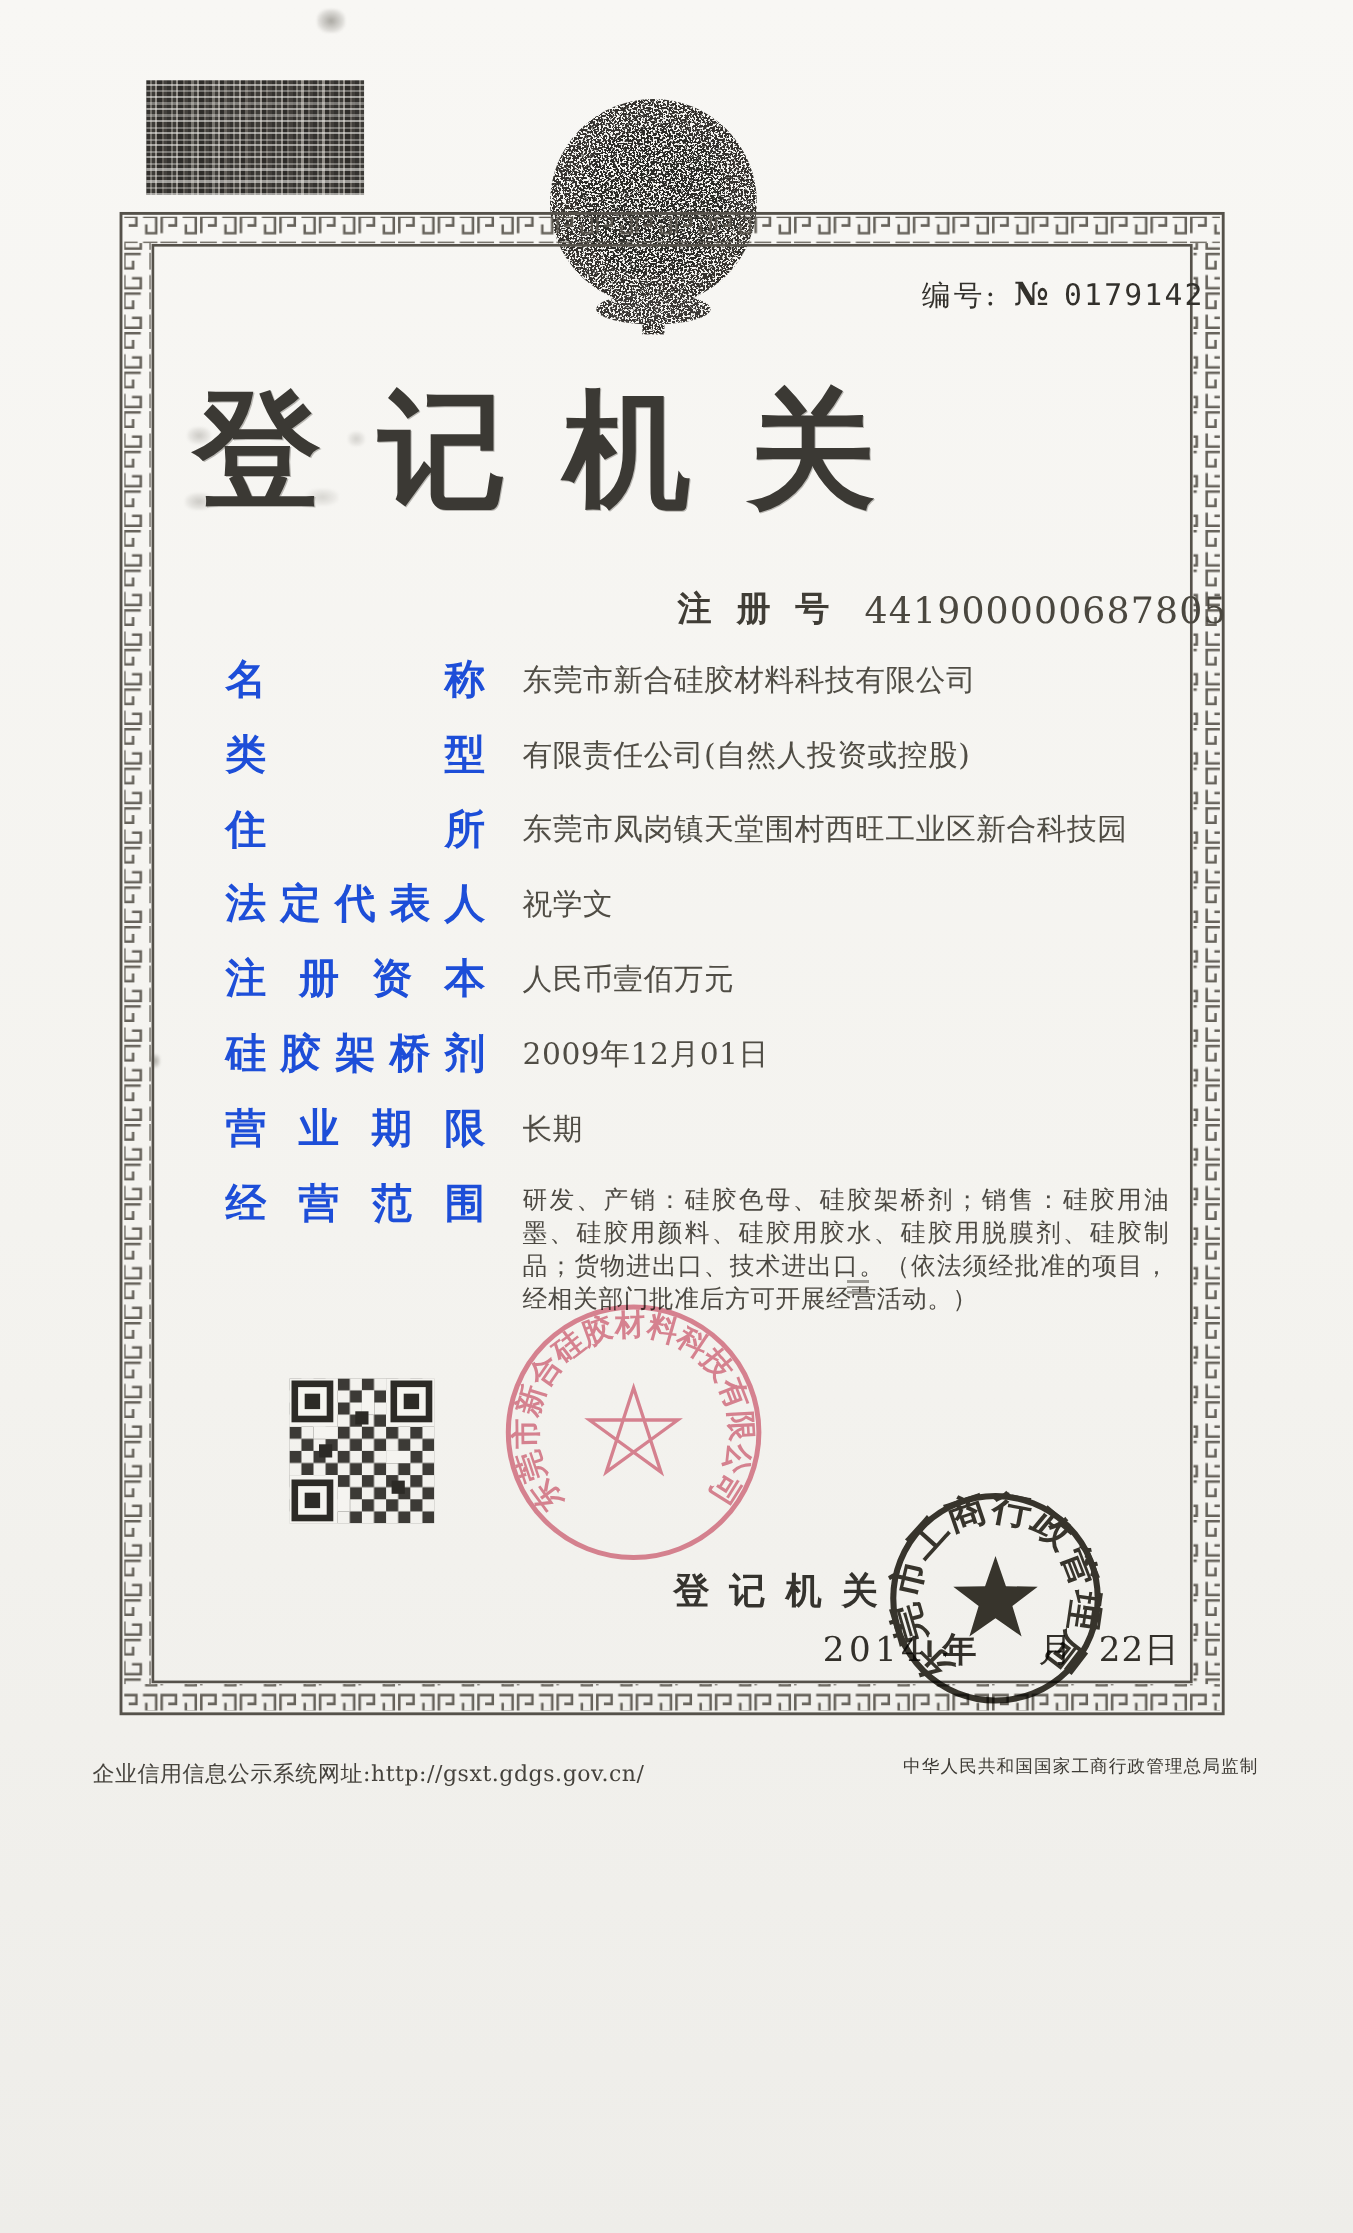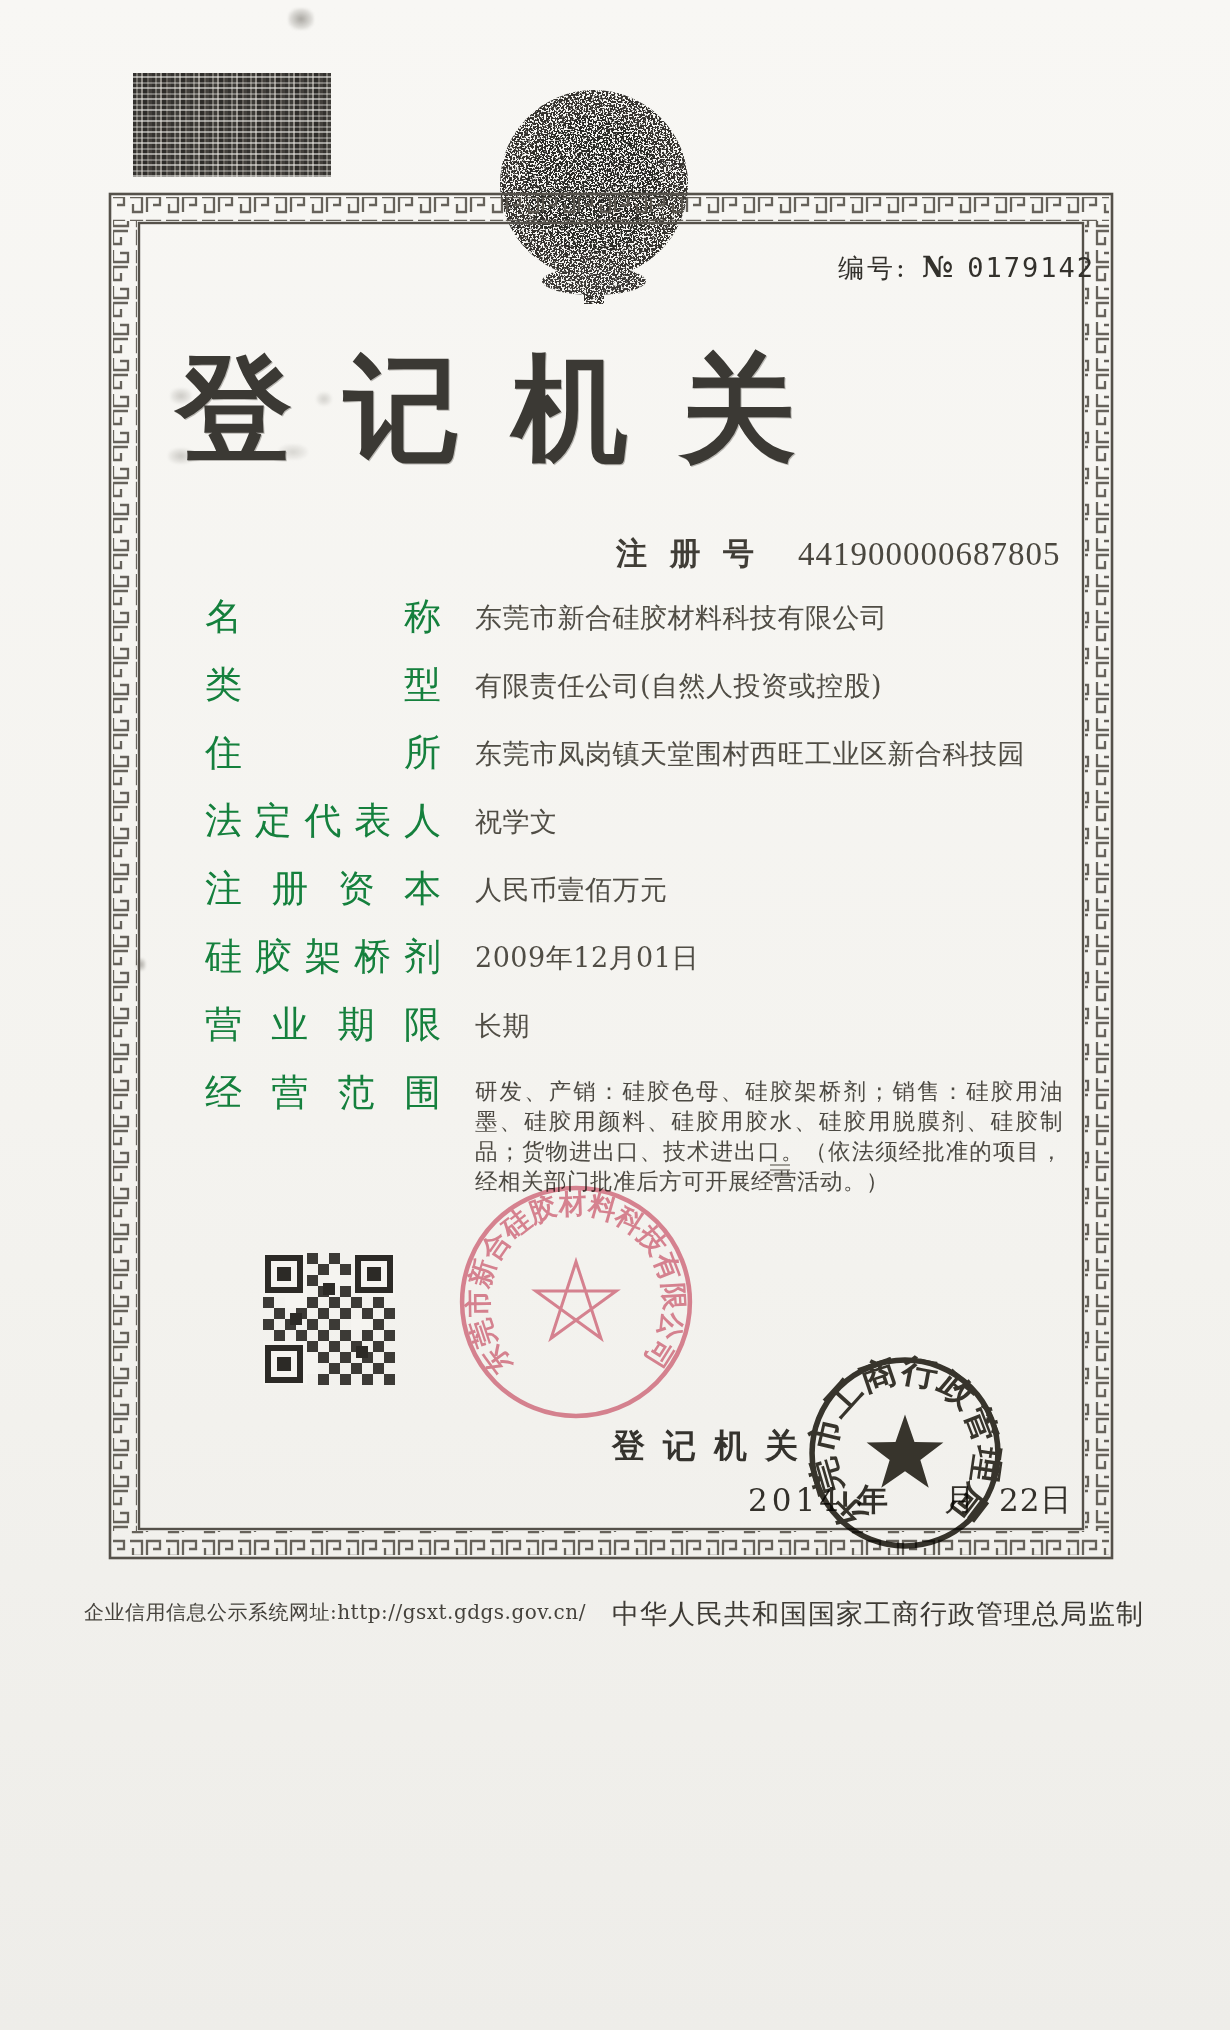--- a/index.html
+++ b/index.html
@@ -32,47 +32,47 @@
 
   .doc-title {
     left:150px; top:332px; width:660px; text-align:center; z-index:2;
     font-family:"DejaVu Sans", sans-serif; font-weight:900; font-size:116px;
     letter-spacing:52px; text-indent:26px; color:#3b3934; white-space:nowrap;
     text-shadow:1px 1px 0 rgba(110,108,102,.45);
   }
 
   .regline { left:616px; top:533px; display:flex; align-items:center; z-index:2; }
   .regline .r-lbl { width:138px; font-size:31px; font-weight:600; color:#403d36; text-align:justify; text-align-last:justify; text-justify:inter-character; }
-  .regline .r-val { margin-left:44px; font-size:33px; letter-spacing:1px; color:#4a473f;font-family:Liberation Serif, serif; }
+  .regline .r-val { margin-left:32px; font-size:33px; letter-spacing:1px; color:#4a473f; }
 
   .fields { left:205px; top:597px; width:868px; z-index:2; }
   .frow { display:flex; align-items:center; margin-bottom:27px; min-height:41px; }
   .flabel {
-    flex:none; width:236px; font-size:37px; font-weight:400; color:#15803d; line-height:1.1;
+    flex:none; width:236px; font-size:37px; font-weight:700; color:#1d4ed8; line-height:1.1;
     text-align:justify; text-align-last:justify; text-justify:inter-character;
   }
   .fvalue { margin-left:34px; font-size:27px; color:#504d45; letter-spacing:.5px; }
   .frow.scope { align-items:flex-start; }
   .frow.scope .fvalue { font-size:22.5px; line-height:30px; max-width:588px; margin-top:3px; text-align:justify; color:#4c4942; }
 
   .qr { left:263px; top:1253px; width:132px; height:132px; z-index:2; }
 
   .seal-red { left:450px; top:1176px; width:252px; height:252px; z-index:3; opacity:.82; mix-blend-mode:multiply; }
   .stamp-black { left:806px; top:1354px; width:198px; height:198px; z-index:4; opacity:.9; mix-blend-mode:multiply; }
 
   .registrar { left:612px; top:1424px; font-size:33px; font-weight:600; letter-spacing:18px; color:#35332e; z-index:2; white-space:nowrap; }
   .dateline { left:748px; top:1479px; display:flex; align-items:center; font-size:31px; color:#33302a; z-index:2; }
   .dateline .d-year { letter-spacing:4px; }
   .dateline .d-yu { margin-left:14px; font-weight:600; }
   .dateline .sp1 { width:56px; }
   .dateline .sp2 { width:24px; }
   .dateline .d-day { letter-spacing:1px; }
 
   .footer-left  { left:84px;  top:1599px; font-size:20px; color:#45423c; letter-spacing:.5px; z-index:2; }
-  .footer-right { right:86px; top:1596px; font-size:27px; color:#3e3b35; letter-spacing:1px; z-index:2; }
+  .footer-right { right:86px; top:1596px; font-size:16px; color:#3e3b35; letter-spacing:1px; z-index:2; }
 
   .smudge { background:radial-gradient(ellipse at center,#6a675f 0%,rgba(120,117,110,.4) 55%,rgba(120,117,110,0) 80%); filter:blur(1px); }
   .s1 { left:288px; top:8px;   width:26px; height:22px; opacity:.55; }
   .s2 { left:170px; top:388px; width:22px; height:16px; opacity:.3; }
   .s3 { left:316px; top:392px; width:16px; height:14px; opacity:.25; }
   .s4 { left:168px; top:448px; width:26px; height:16px; opacity:.3; }
   .s5 { left:278px; top:444px; width:30px; height:16px; opacity:.22; }
   .s6 { left:136px; top:958px; width:10px; height:13px; opacity:.5; }
   .s7 { left:770px; top:1162px; width:20px; height:14px; opacity:.55;
         background:repeating-linear-gradient(0deg,#5a574f 0 2px,transparent 2px 5px); filter:none; }

